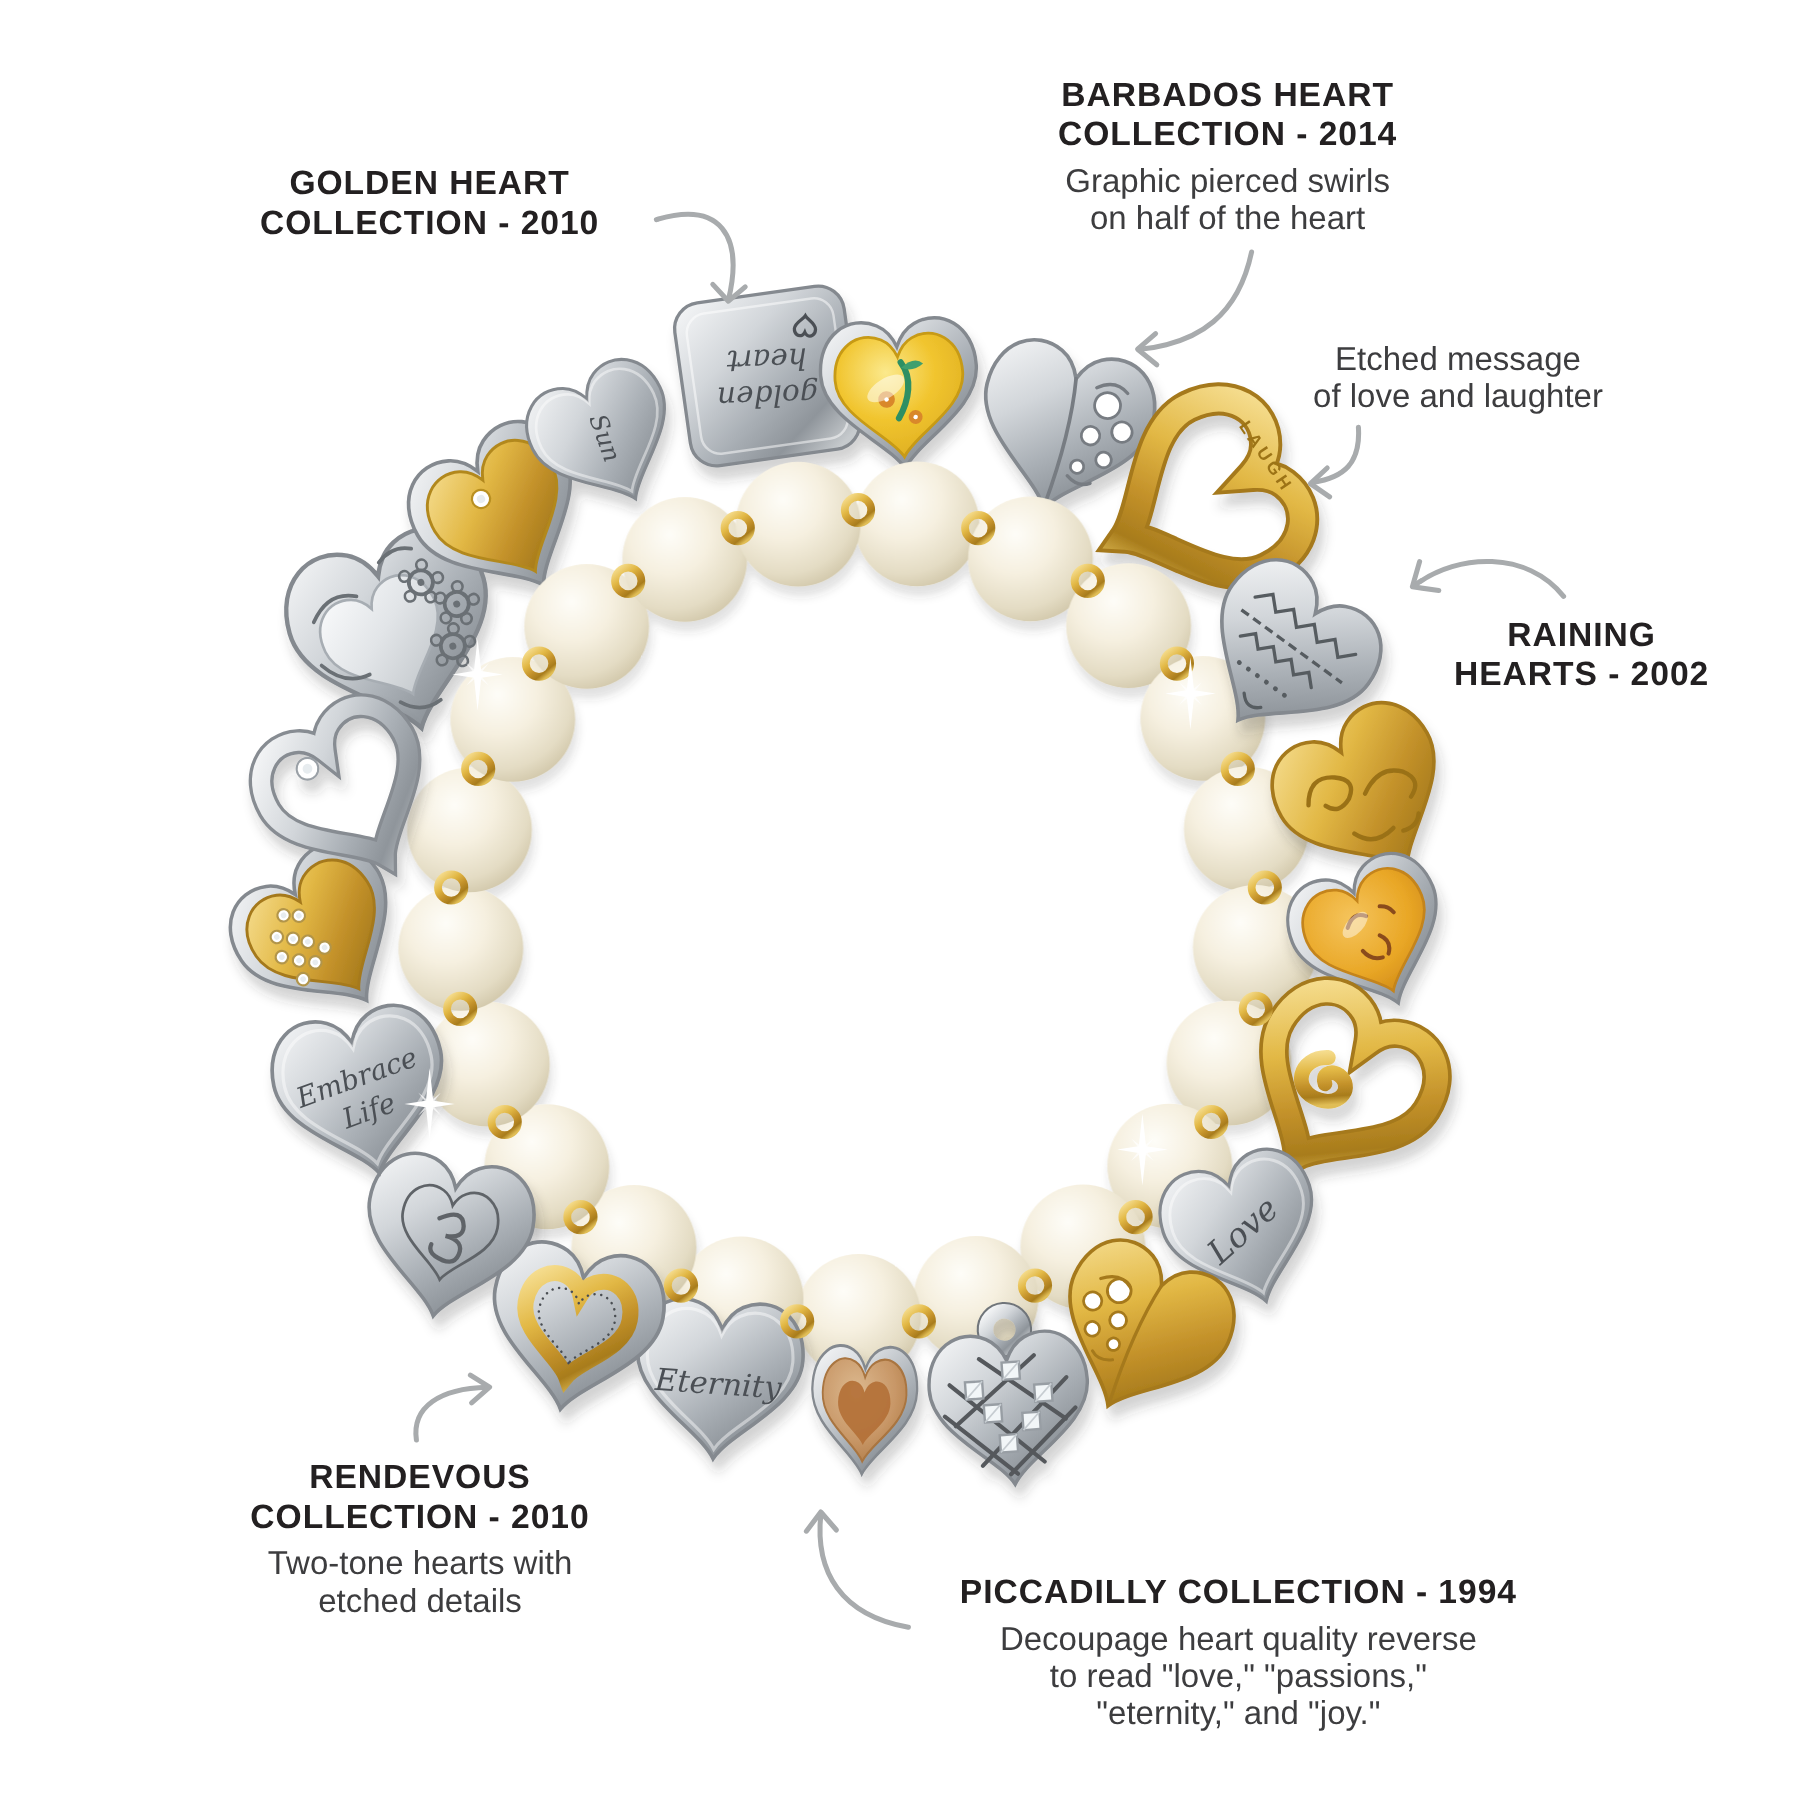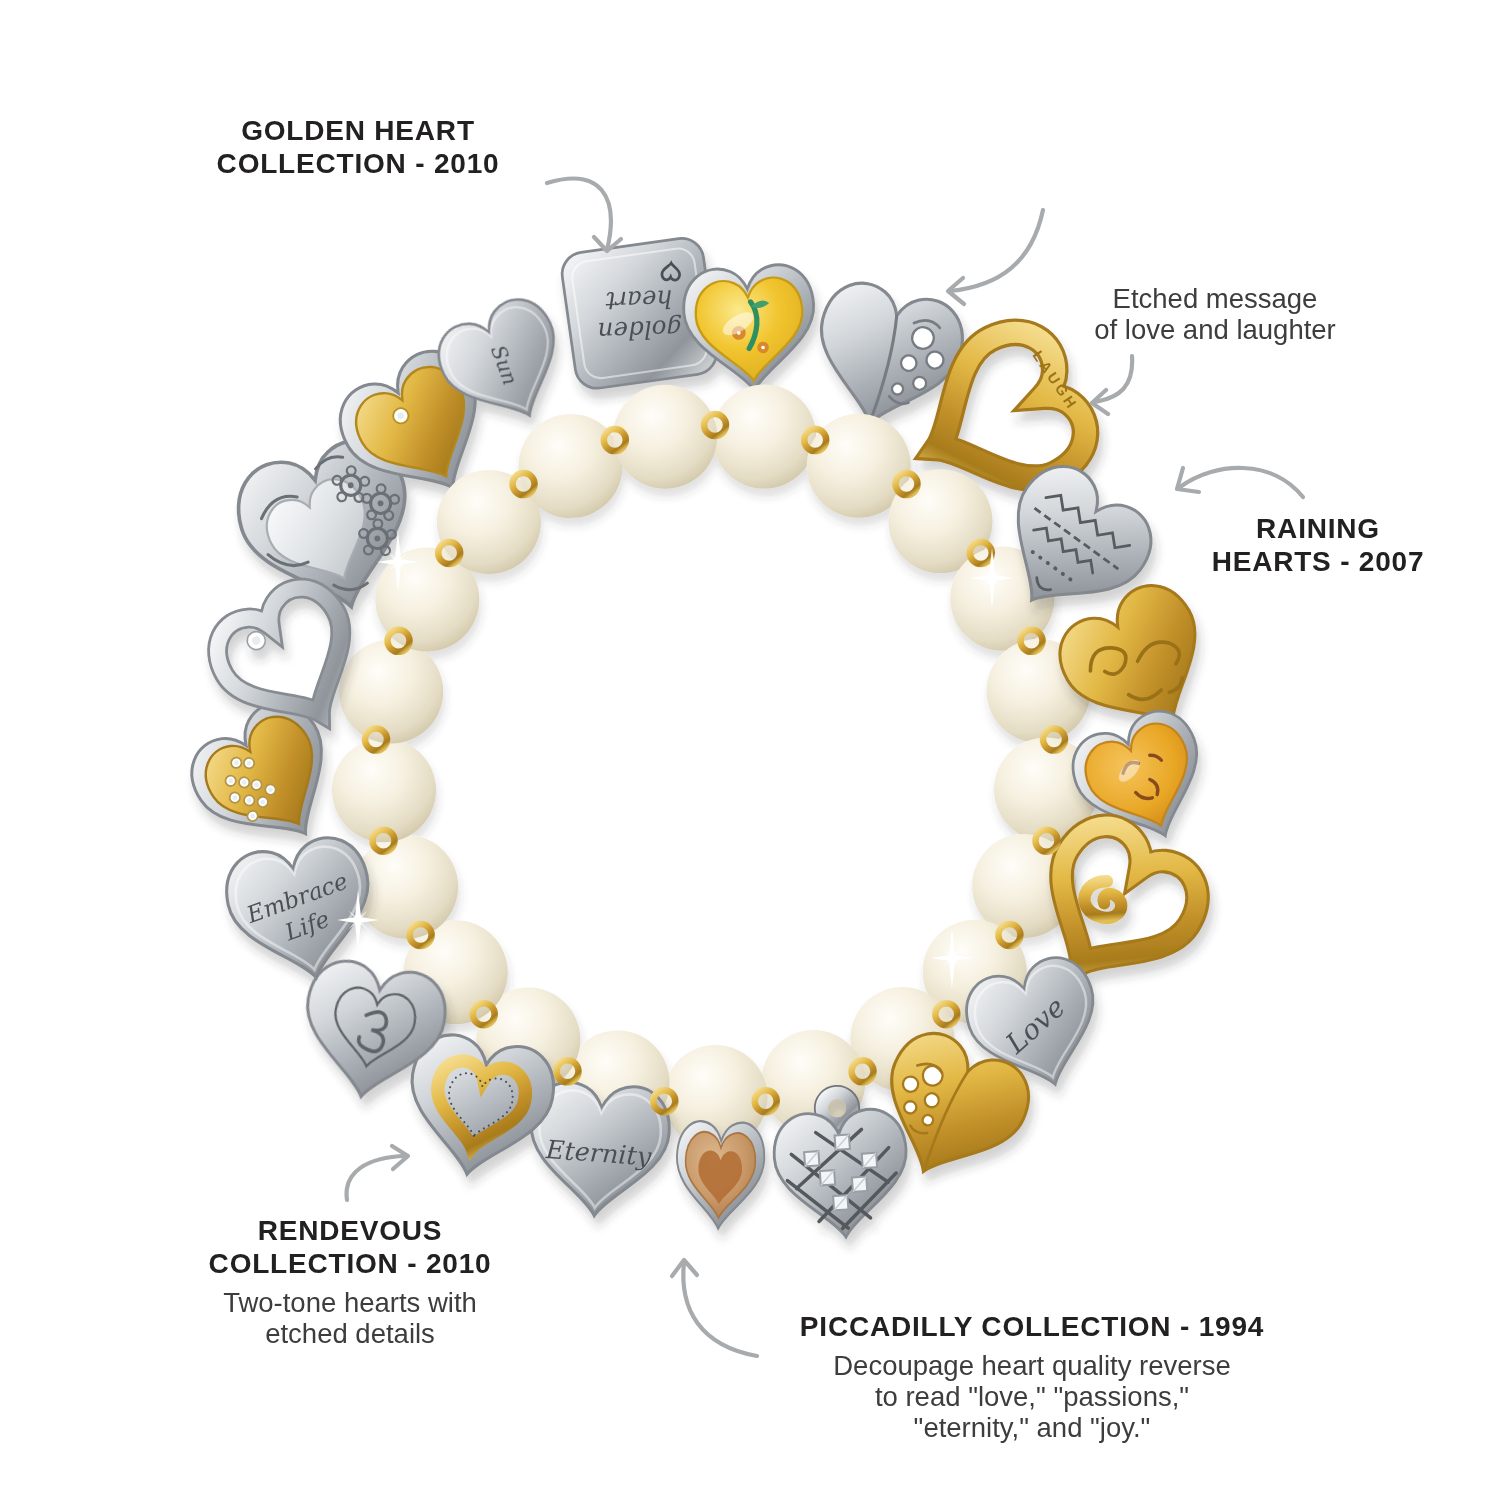--- a/index.html
+++ b/index.html
@@ -5,21 +5,21 @@
   html,body{margin:0;padding:0;background:#ffffff;}
   #canvas{position:relative;width:1500px;height:1500px;background:#ffffff;overflow:hidden;
           font-family:"Liberation Sans",sans-serif;}
   #bracelet{position:absolute;left:0;top:0;}
   .note{position:absolute;transform:translateX(-50%);text-align:center;width:max-content;}
   .note h3{margin:0;font:700 28px/33px "Liberation Sans",sans-serif;letter-spacing:.8px;
            color:#232021;white-space:pre-line;}
   .note p{margin:7px 0 0;font:400 27.5px/31px "Liberation Sans",sans-serif;color:#3d3d3f;
           white-space:pre-line;}
   .note.no-title p{margin-top:11px;}
-  #note-golden{left:358px;top:114px}
+  #note-golden{left:358px;top:136px}
   #note-barbados{left:1023px;top:62px}
   #note-etched{left:1215px;top:272px}
   #note-raining{left:1318px;top:512px}
   #note-rendevous{left:350px;top:1214px}
   #note-piccadilly{left:1032px;top:1310px}
 </style>
 </head>
 <body>
 
 <div id="canvas">
@@ -440,29 +440,35 @@
           <circle r="3.5" fill="#ffffff"></circle>
         </g>
       </g>
     </svg>
 
   <div class="note" id="note-golden">
     <h3>GOLDEN HEART
 COLLECTION - 2010</h3>
   </div>
 
+  <div class="note" id="note-barbados">
+    <h3>BARBADOS HEART
+COLLECTION - 2014</h3>
+    <p>Graphic pierced swirls
+on half of the heart</p>
+  </div>
 
   <div class="note no-title" id="note-etched">
     <p>Etched message
 of love and laughter</p>
   </div>
 
   <div class="note" id="note-raining">
     <h3>RAINING
-HEARTS - 2007</h3>
+HEARTS - 2002</h3>
   </div>
 
   <div class="note" id="note-rendevous">
     <h3>RENDEVOUS
 COLLECTION - 2010</h3>
     <p>Two-tone hearts with
 etched details</p>
   </div>
 
   <div class="note" id="note-piccadilly">

